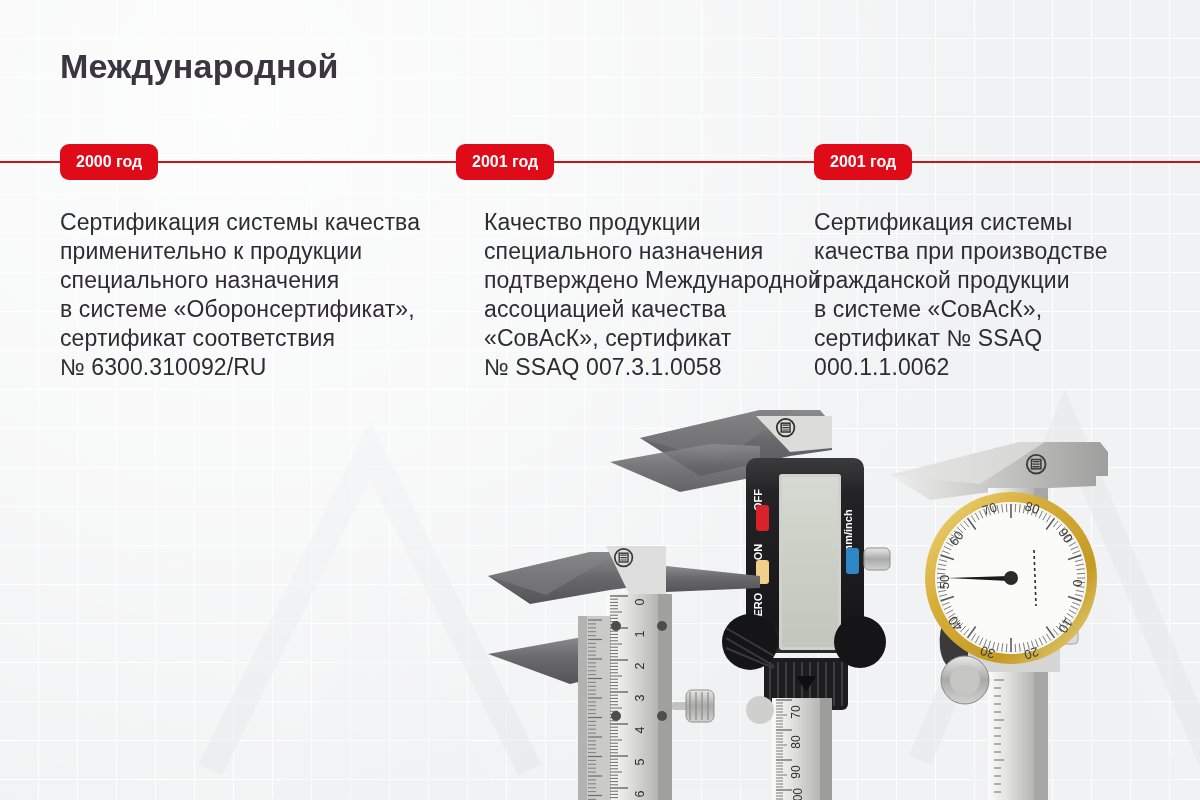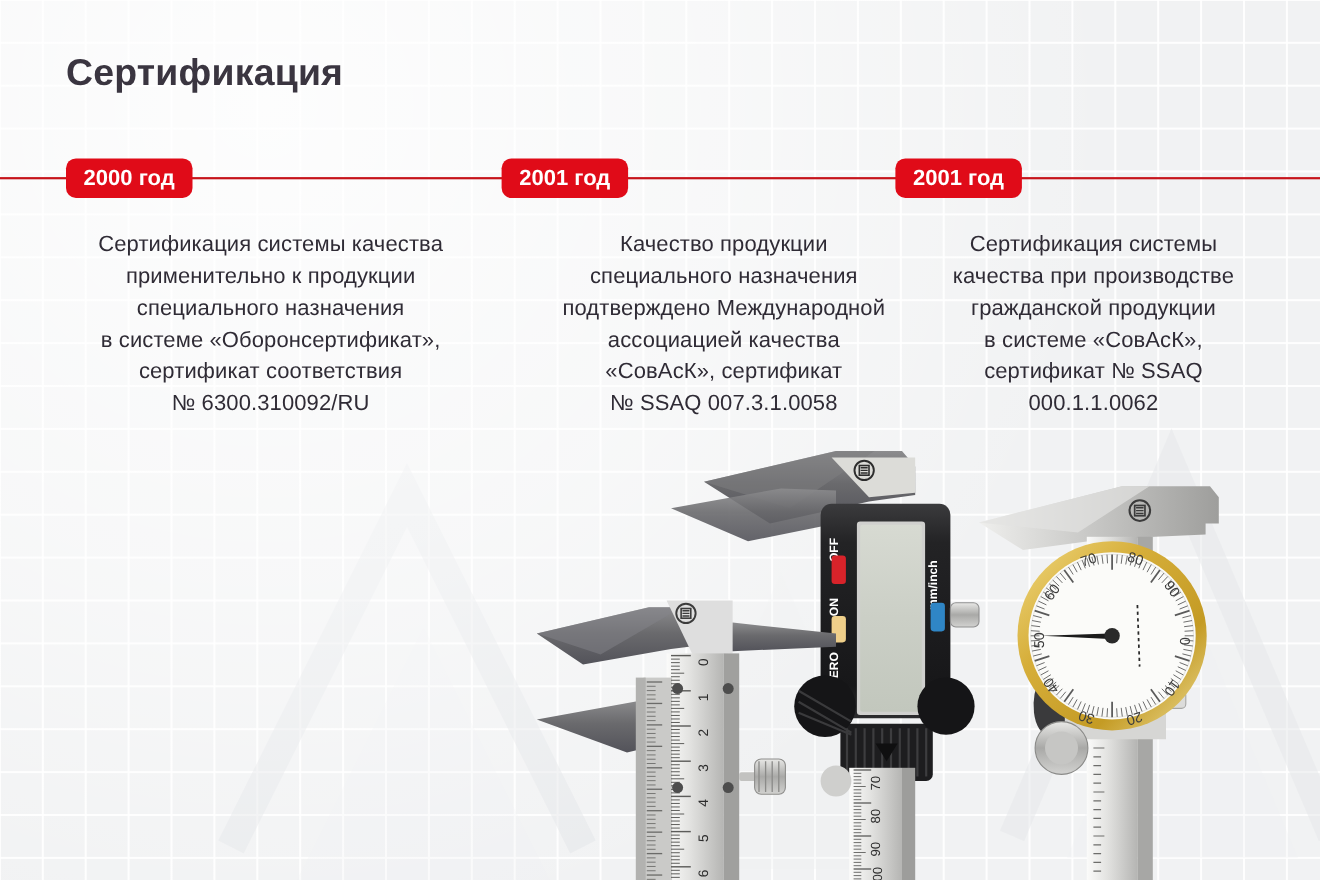--- a/index.html
+++ b/index.html
@@ -77,42 +77,41 @@
     background: #c7141b;
   }
 
   .badge {
     position: absolute;
     top: 144px;
     height: 36px;
     border-radius: 9px;
     background: #e00b18;
     color: #ffffff;
-    font-size: 20px;
+    font-size: 16px;
     font-weight: 700;
     line-height: 36px;
     padding: 0 16px;
     white-space: nowrap;
     box-sizing: border-box;
     z-index: 3;
   }
   .badge.c0 { left: 60px; }
   .badge.c1 { left: 456px; }
   .badge.c2 { left: 814px; }
 
   
   .col {
     position: absolute;
     top: 208px;
-    font-size: 20px;
+    font-size: 23px;
     line-height: 29px;
     color: #2f2b35;
     letter-spacing: .1px;
     white-space: pre-line;
-    text-align: center;
   }
   .col.c0 { left: 60px;  width: 372px; }
   .col.c1 { left: 484px; width: 348px; }
   .col.c2 { left: 814px; width: 360px; }
 
   
   .photo {
     position: absolute;
     left: 460px;
     top: 380px;
@@ -622,21 +621,21 @@
         <rect x="212" y="322" width="16" height="8" rx="2" fill="#c2c2c0"></rect>
         <rect x="226" y="310" width="28" height="32" rx="6" fill="url(#knurl)" stroke="#8e8e8c" stroke-width="1"></rect>
         <g stroke="#8b8b89" stroke-width="1.2">
           <path d="M230 312v28M236 312v28M242 312v28M248 312v28"></path>
         </g>
       </g>
 
     </svg>
   </div>
 
-  <div class="page-title">Сертификация</div>
+  <div class="page-title">Международной</div>
 
   <div class="timeline-rule"></div>
 
   <div class="badge c0">2000 год</div>
   <div class="badge c1">2001 год</div>
   <div class="badge c2">2001 год</div>
 
   <div class="col c0">Сертификация системы качества
 применительно к продукции
 специального назначения

